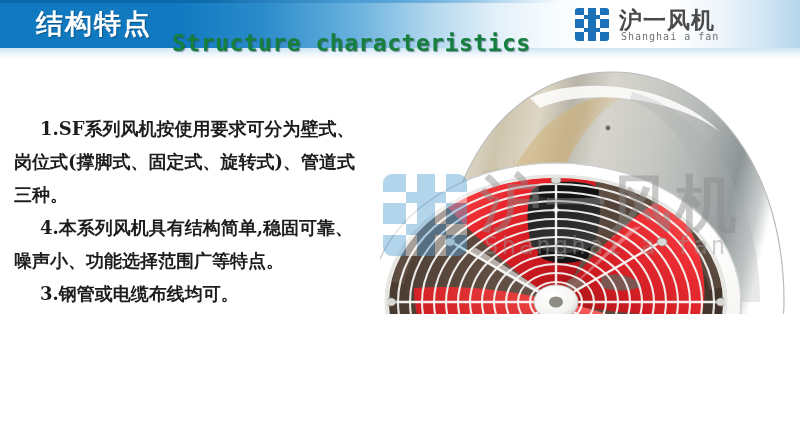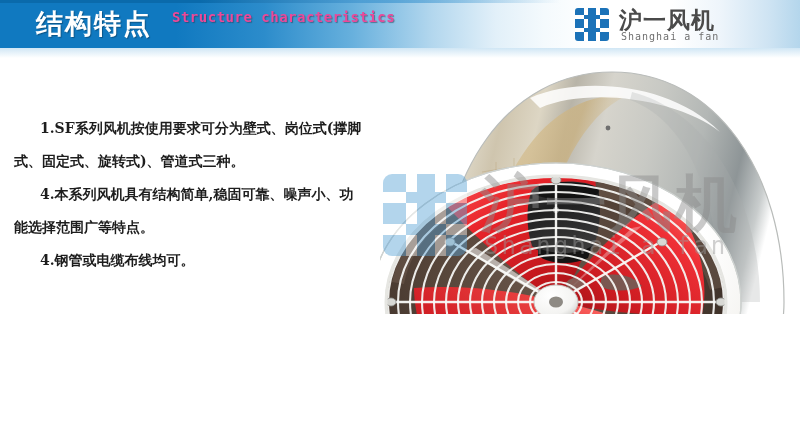--- a/index.html
+++ b/index.html
@@ -66,26 +66,26 @@
     font-weight: bold;
     color: #ffffff;
     letter-spacing: 2px;
     text-shadow: 1px 1px 1px rgba(0,0,0,0.30);
     white-space: nowrap;
   }
 
   #title-en {
     position: absolute;
     left: 172px;
-    top: 6px;
+    top: 32px;
     font-family: "DejaVu Sans Mono", "Liberation Mono", monospace;
-    font-size: 14px;
+    font-size: 23px;
     line-height: 22px;
     font-weight: bold;
-    color: #ec4899;
+    color: #15803d;
     letter-spacing: 0.5px;
     text-shadow: 1px 1px 1px rgba(40,60,80,0.55);
     white-space: nowrap;
   }
 
   
   #brand-logo {
     position: absolute;
     left: 575px;
     top: 7px;
@@ -157,21 +157,21 @@
 
   
   #body-text {
     position: absolute;
     left: 14px;
     top: 112px;
     width: 360px;
   }
   .para {
     font-family: "DejaVu Serif", "Liberation Serif", serif;
-    font-size: 14px;
+    font-size: 18px;
     line-height: 33px;
     font-weight: bold;
     color: #1d1d1d;
     text-indent: 26px;
     margin: 0 8px 0 0;
     letter-spacing: 0px;
   }
 
   
   #fan-photo {
@@ -258,21 +258,21 @@
       <div class="center-fill"></div>
       <div class="center-fill2"></div>
     </div>
     <div id="brand-name-cn">沪一风机</div>
     <div id="brand-name-en">Shanghai a fan</div>
   </div>
 
   <div id="body-text">
     <p class="para">1.SF系列风机按使用要求可分为壁式、岗位式(撑脚式、固定式、旋转式)、管道式三种。</p>
     <p class="para">4.本系列风机具有结构简单,稳固可靠、噪声小、功能选择范围广等特点。</p>
-    <p class="para">4.钢管或电缆布线均可。</p>
+    <p class="para">3.钢管或电缆布线均可。</p>
   </div>
 
   <div id="fan-photo">
     <svg width="420" height="378" viewBox="0 0 420 378" xmlns="http://www.w3.org/2000/svg">
       <defs>
 
         <linearGradient id="gShroud" x1="0" y1="0" x2="1" y2="0.25">
           <stop offset="0%" stop-color="#ffffff"></stop>
           <stop offset="8%" stop-color="#e6e2d6"></stop>
           <stop offset="20%" stop-color="#cfc5ae"></stop>

